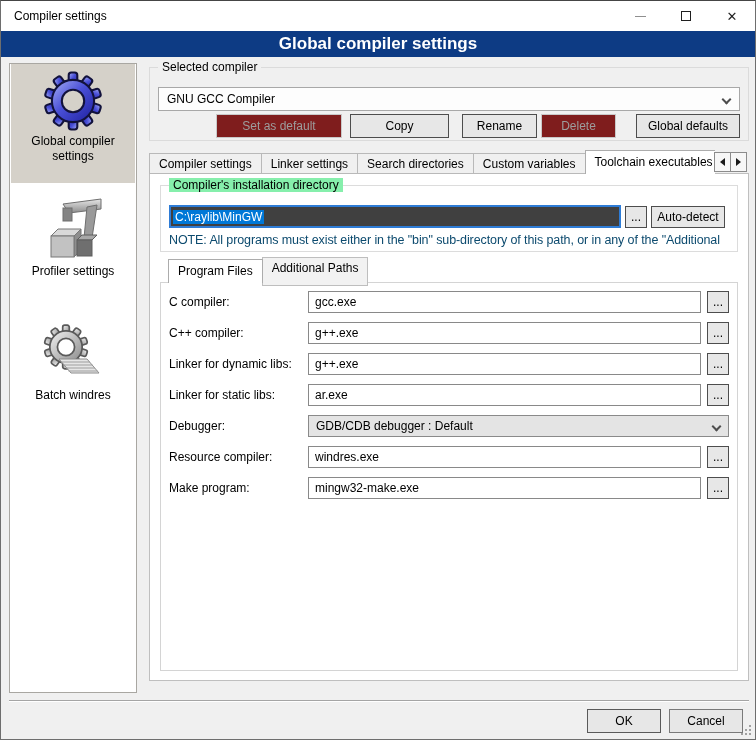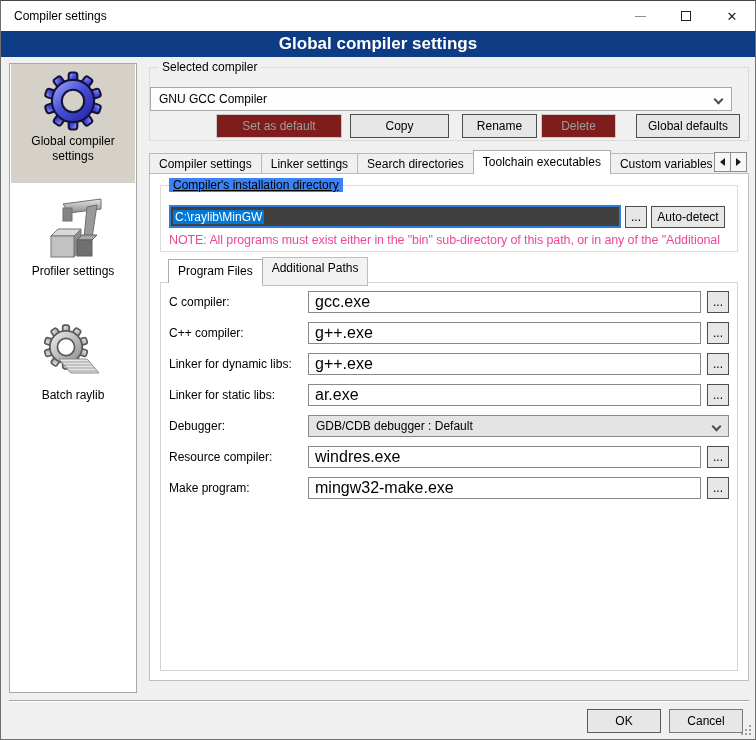--- a/index.html
+++ b/index.html
@@ -26,27 +26,27 @@
   .side-item .ilabel { display:block; line-height:15px; padding:2px 4px 0 4px; }
   .si-1 { top:0; height:119px; }
   .si-2 { top:126px; height:106px; }
   .si-3 { top:252px; height:106px; }
   .side-item svg { display:block; margin:6px auto 0 auto; }
 
   
   .groupbox { position:absolute; border:1px solid #DBDBDB; }
   .glabel { position:absolute; top:-8px; left:8px; padding:0 4px; font-size:12px; white-space:nowrap; }
   .glabel.on-gray { background:#F0F0F0; }
-  .glabel.on-white { background:#3b82f6;text-decoration:underline; }
+  .glabel.on-white { background:#86efac; }
 
   .g-compiler { left:148px; top:66px; width:600px; height:74px; }
   .combo { position:absolute; height:24px; background:#FDFDFD; border:1px solid #A8A8A8; display:flex; align-items:center; padding:0 26px 0 8px; }
   .combo .chev { position:absolute; right:9px; top:8px; }
   .chev { width:7px; height:7px; border-right:2px solid #4E4E4E; border-bottom:2px solid #4E4E4E; transform:rotate(45deg); display:inline-block; }
-  .c-top { left:0; top:19px; width:582px; }
+  .c-top { left:8px; top:19px; width:582px; }
 
   .btnrow { position:absolute; left:8px; right:8px; top:46px; display:flex; justify-content:flex-end; }
   .btn { height:24px; background:#E7E7E7; border:1px solid #4D4D4D; display:flex; align-items:center; justify-content:center; font-size:12px; cursor:default; }
   .btn.disabled { background:#7f1d1d; border-color:#C9C9C9; color:#9D9D9D; }
   .b-setdef { width:126px; margin-right:8px; }
   .b-copy { width:99px; margin-right:13px; }
   .b-rename { width:75px; margin-right:4px; }
   .b-delete { width:75px; margin-right:20px; }
   .b-reset { width:104px; }
 
@@ -60,31 +60,31 @@
   .tri-r { width:0; height:0; border-top:4px solid transparent; border-bottom:4px solid transparent; border-left:5px solid #1A1A1A; }
 
   
   .panel { position:absolute; left:148px; top:172px; width:600px; height:508px; background:#FFF; border:1px solid #BFBFBF; z-index:1; }
 
   .g-install { left:10px; top:11px; width:578px; height:67px; border-color:#DCDCDC; }
   .pathbox { position:absolute; left:8px; top:19px; width:452px; height:23px; background:#404040; border:2px solid #2E7CD6; display:flex; align-items:center; padding:0 2px; overflow:hidden; white-space:nowrap; }
   .selrange { background:#0078D7; color:#FFF; padding:0 2px; }
   .b-browse-top { position:absolute; left:464px; top:20px; width:22px; height:22px; }
   .b-autodetect { position:absolute; left:490px; top:20px; width:74px; height:22px; }
-  .note { position:absolute; left:8px; top:47px; width:566px; white-space:nowrap; overflow:hidden; color:#ec4899; font-size:12.5px; letter-spacing:-0.1px; }
+  .note { position:absolute; left:8px; top:47px; width:566px; white-space:nowrap; overflow:hidden; color:#0c4a6e; font-size:12.5px; letter-spacing:-0.1px; }
 
   
   .subtabs { position:absolute; left:18px; top:85px; display:flex; align-items:center; height:24px; z-index:3; }
   .stab { flex:0 0 auto; height:29px; line-height:20px; padding:0 9px; background:#F2F2F2; border:1px solid #BEBEBE; margin-right:-1px; }
   .stab.active { height:24px; line-height:23px; background:#FFF; border:1px solid #ACACAC; border-bottom:none; position:relative; z-index:4; }
   .innerpane { position:absolute; left:10px; top:108px; width:578px; height:389px; background:#FFF; border:1px solid #D4D4D4; z-index:1; }
 
   .frow { position:absolute; left:0; width:576px; height:22px; }
   .frow .flabel { position:absolute; left:8px; top:0; line-height:22px; }
-  .tbox { position:absolute; left:147px; top:0; width:393px; height:22px; background:#FFF; border:1px solid #898989; font-family:"Liberation Sans",sans-serif; font-size:16px; padding:0 6px; }
+  .tbox { position:absolute; left:147px; top:0; width:393px; height:22px; background:#FFF; border:1px solid #898989; font-family:"Liberation Sans",sans-serif; font-size:12px; padding:0 6px; }
   .b-browse { position:absolute; left:546px; top:0; width:22px; height:22px; }
   .dd { position:absolute; left:147px; top:0; width:421px; height:22px; background:#E4E4E4; border:1px solid #8A8A8A; display:flex; align-items:center; padding:0 24px 0 7px; }
   .dd .chev { position:absolute; right:8px; top:7px; }
   .r1{top:8px}.r2{top:39px}.r3{top:70px}.r4{top:101px}.r5{top:132px}.r6{top:163px}.r7{top:194px}
 
   
   .separator { position:absolute; left:8px; top:699px; width:740px; height:2px; border-top:1px solid #A5A5A5; border-bottom:1px solid #FFFFFF; }
   .b-ok { position:absolute; left:586px; top:708px; width:74px; height:24px; border-color:#5A5A5A; }
   .b-cancel { position:absolute; left:668px; top:708px; width:74px; height:24px; border-color:#7A7A7A; }
   .grip { position:absolute; right:3px; bottom:3px; width:12px; height:12px; }
@@ -183,21 +183,21 @@
             <circle r="24.5"></circle>
           </g>
           <circle r="13" fill="#FFF" stroke="#5A5A5A" stroke-width="2.6"></circle>
         </g>
         <polygon points="18,37 46,37 58,51 30,51" fill="#E6E6E6" stroke="#8C8C8C"></polygon>
         <line x1="20" y1="40" x2="49" y2="40" stroke="#9E9E9E"></line>
         <line x1="22.5" y1="43" x2="51.5" y2="43" stroke="#9E9E9E"></line>
         <line x1="25" y1="46" x2="54" y2="46" stroke="#9E9E9E"></line>
         <line x1="27.5" y1="49" x2="56.5" y2="49" stroke="#9E9E9E"></line>
       </svg>
-      <span class="ilabel">Batch raylib</span>
+      <span class="ilabel">Batch windres</span>
     </div>
   </div>
 
   <div class="groupbox g-compiler">
     <span class="glabel on-gray">Selected compiler</span>
     <div class="combo c-top">
       <span>GNU GCC Compiler</span>
       <span class="chev"></span>
     </div>
     <div class="btnrow">
@@ -206,22 +206,22 @@
       <div class="btn b-rename">Rename</div>
       <div class="btn disabled b-delete">Delete</div>
       <div class="btn b-reset">Global defaults</div>
     </div>
   </div>
 
   <div class="tabs">
     <div class="tab">Compiler settings</div>
     <div class="tab">Linker settings</div>
     <div class="tab">Search directories</div>
+    <div class="tab">Custom variables</div>
     <div class="tab active">Toolchain executables</div>
-    <div class="tab">Custom variables</div>
 
   </div>
   <div class="tab-arrows">
     <div class="tarrow">
         <span class="tri-l"></span>
       </div>
     <div class="tarrow">
         <span class="tri-r"></span>
       </div>
   </div>

